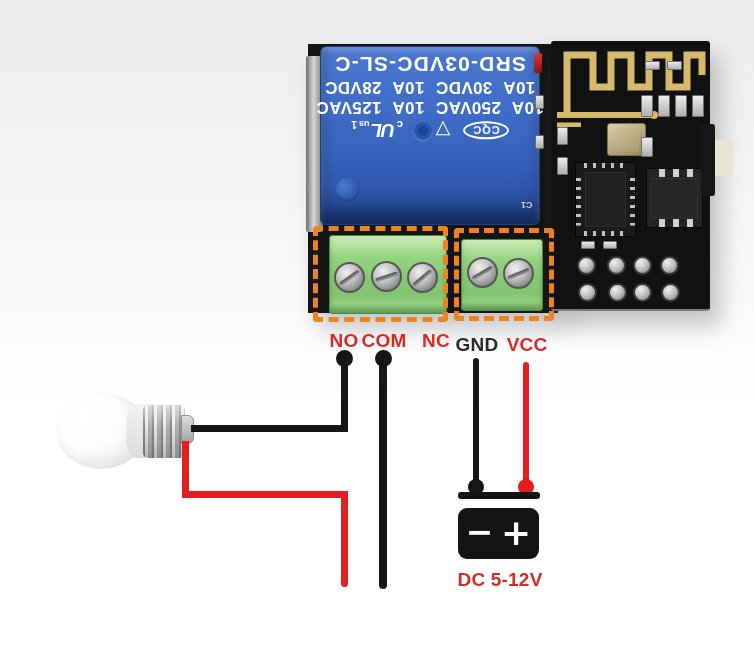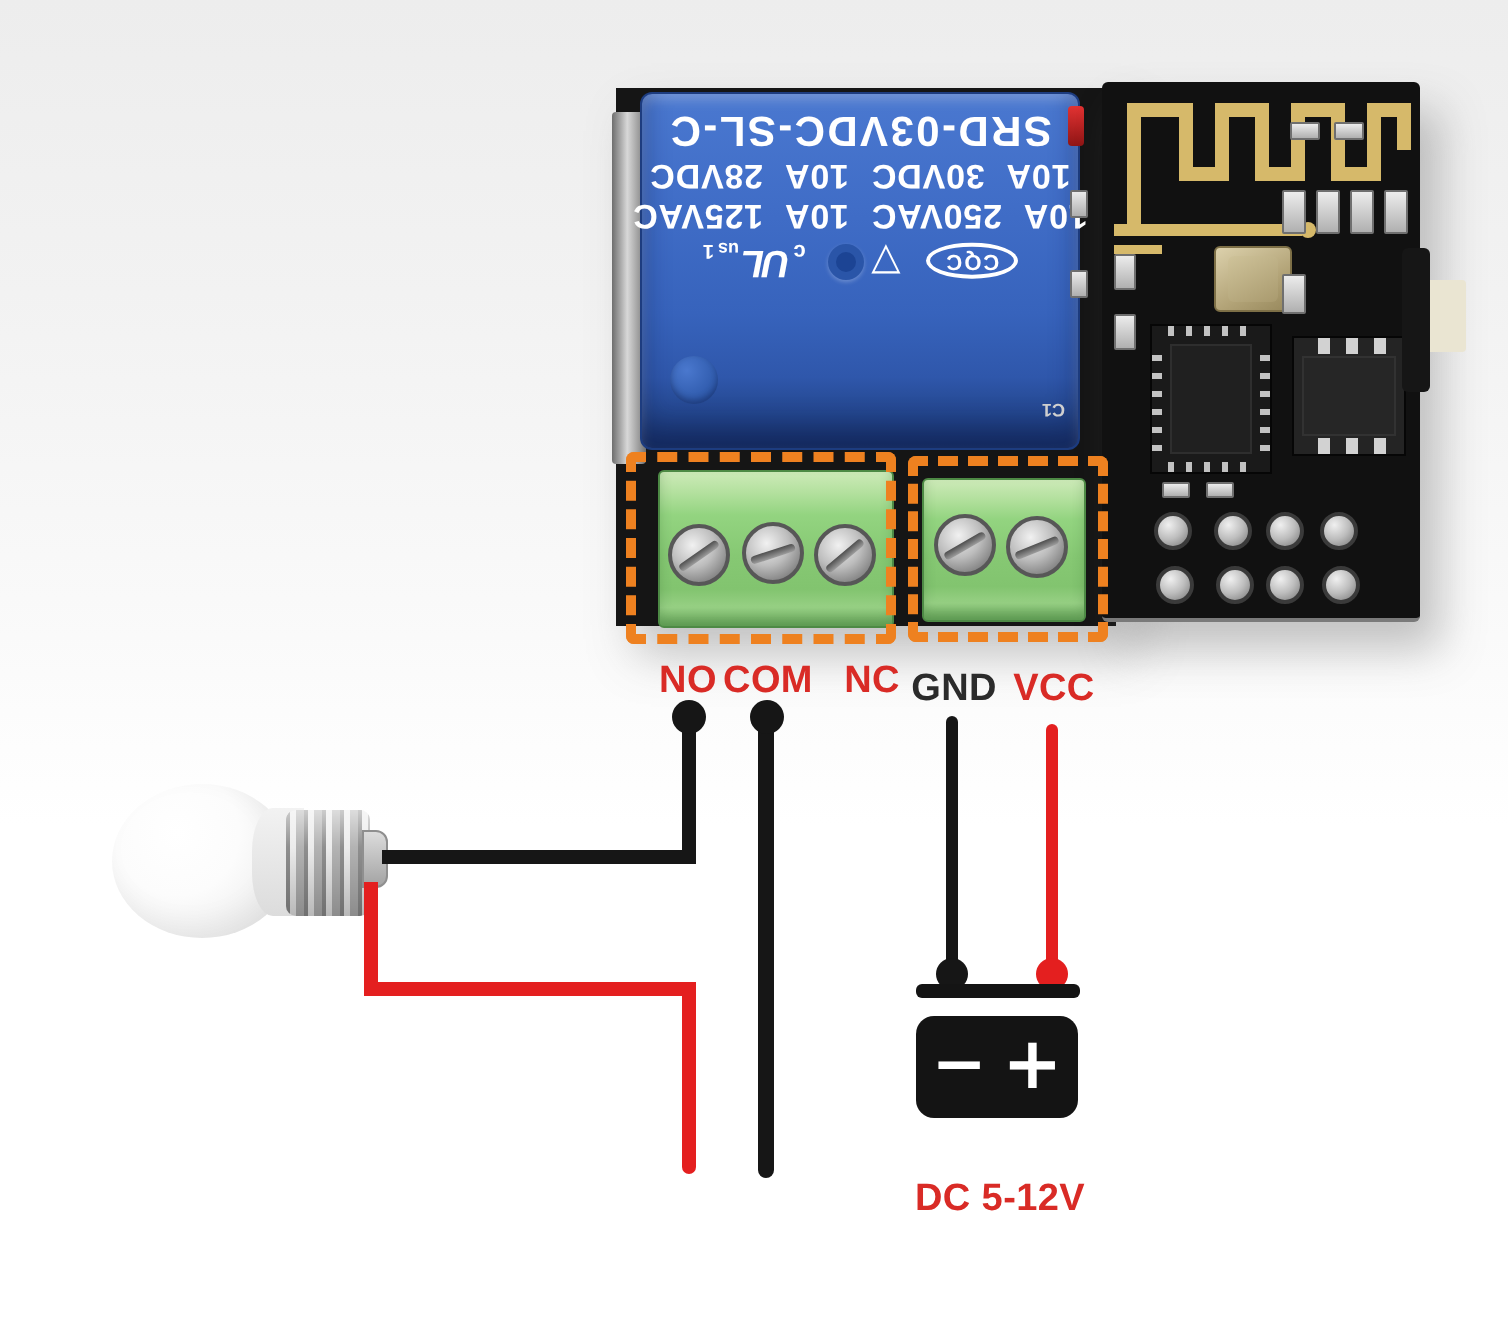--- a/index.html
+++ b/index.html
@@ -225,15 +225,15 @@
   <div class="batt-body" style="left:458px;top:508px;width:81px;height:51px;">
     <span class="batt-sign minus">−</span>
     <span class="batt-sign plus">+</span>
   </div>
 
   <span class="lbl red" style="left:344px;top:330px;">NO</span>
   <span class="lbl red" style="left:384px;top:330px;">COM</span>
   <span class="lbl red" style="left:436px;top:330px;text-align:right;">NC</span>
   <span class="lbl dark" style="left:477px;top:334px;">GND</span>
   <span class="lbl red" style="left:527px;top:334px;">VCC</span>
-  <span class="lbl red" style="left:500px;top:589px;">DC 5-12V</span>
+  <span class="lbl red" style="left:500px;top:569px;">DC 5-12V</span>
 
 </div>
 
 </body></html>

